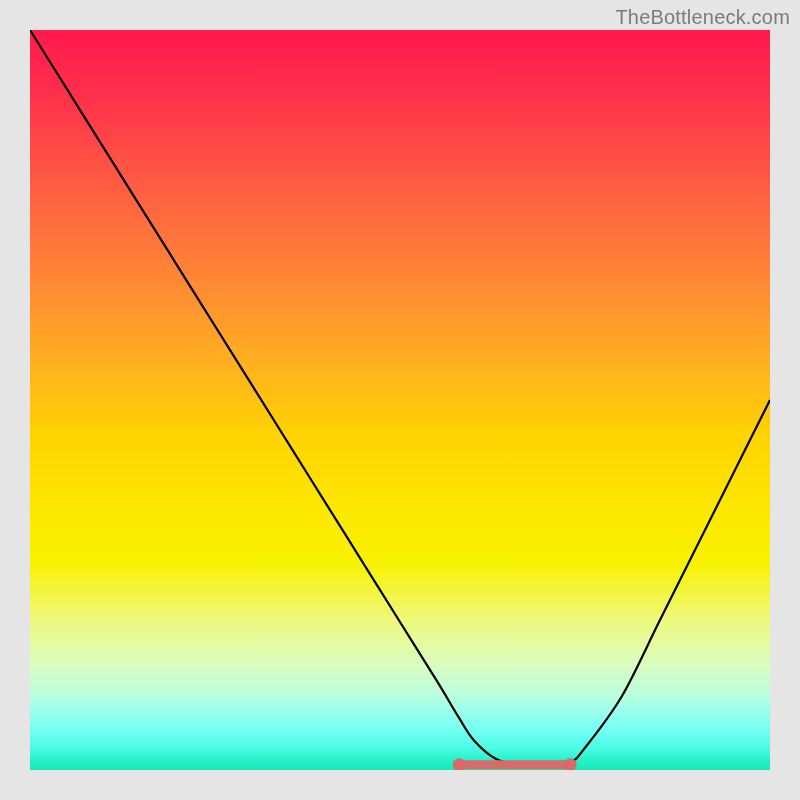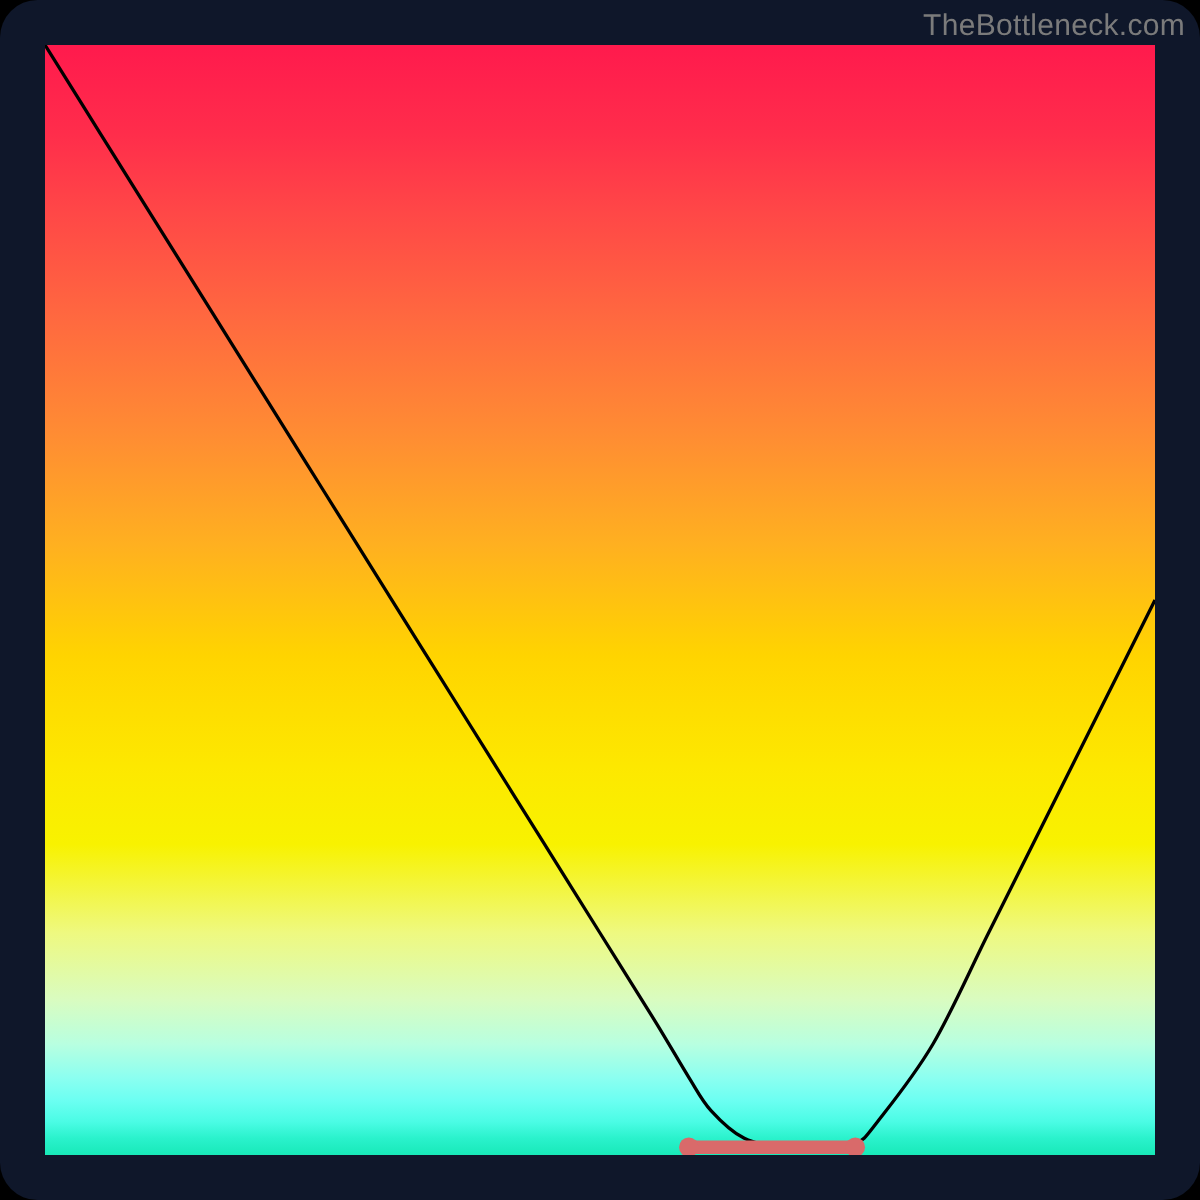--- a/index.html
+++ b/index.html
@@ -1,22 +1,21 @@
 <!DOCTYPE html>
 <html><head>
 <meta charset="utf-8">
 <style>
   * { margin: 0; padding: 0; box-sizing: border-box; }
   html, body { width: 800px; height: 800px; overflow: hidden; background: #000; }
   .frame {
     position: relative;
     width: 800px;
     height: 800px;
-    background: #0f172a;
-    border-radius: 25px;
+    background: #e5e5e5;
   }
   .plot-area {
     position: absolute;
     left: 30px;
     top: 30px;
     width: 740px;
     height: 740px;
     background: linear-gradient(to bottom,
       #ff1a4d 0%,
       #ff2d4b 8%,

